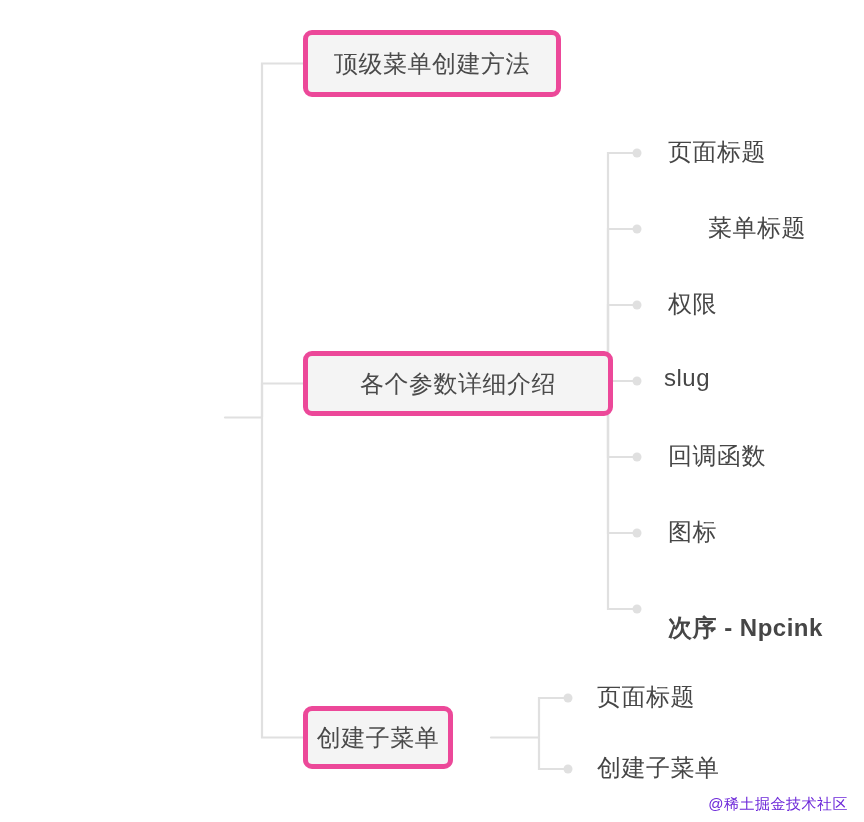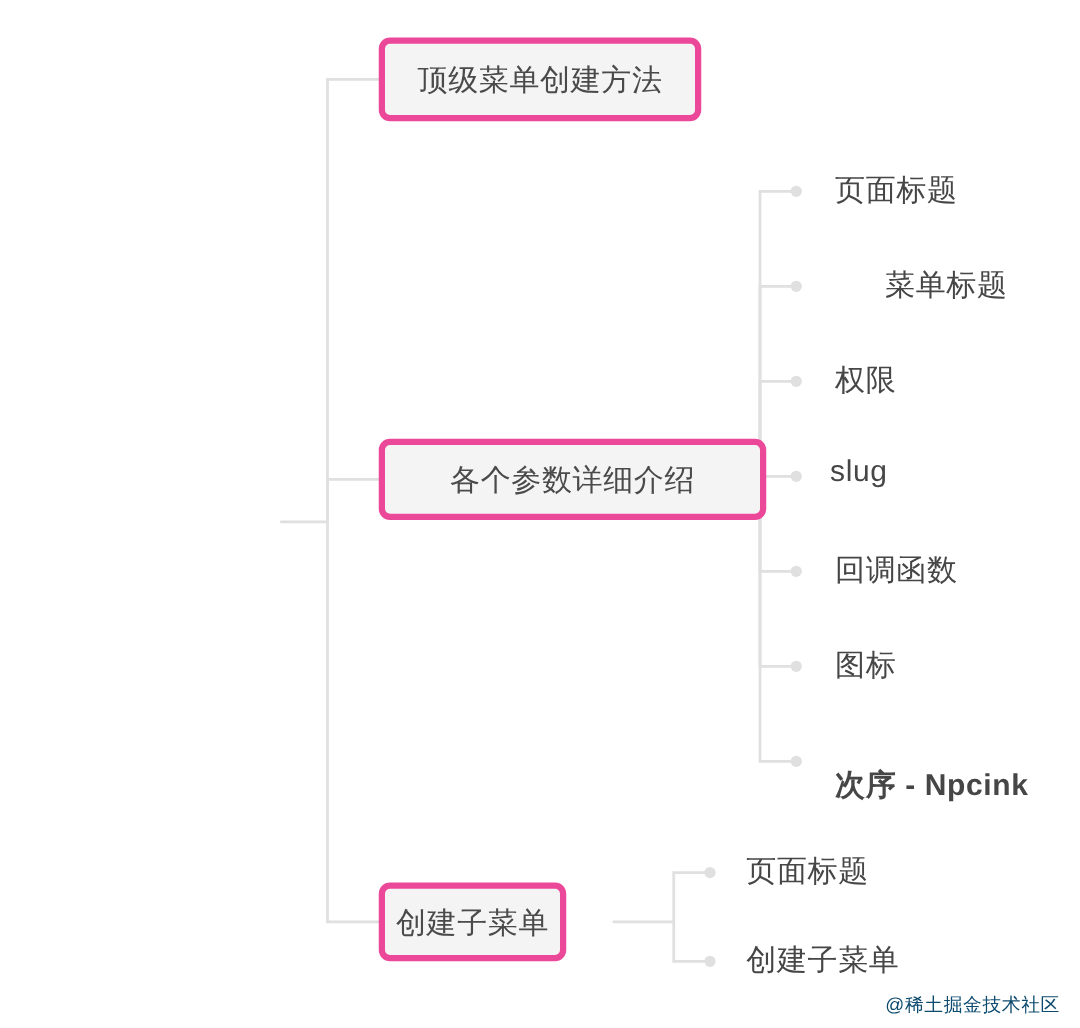--- a/index.html
+++ b/index.html
@@ -50,21 +50,21 @@
     color: #464646;
     font-size: 24px;
     white-space: nowrap;
     letter-spacing: 0.5px;
   }
   .watermark {
     position: absolute;
     right: 16px;
     bottom: 8px;
     font-size: 15px;
-    color: #0c4a6e;
+    color: #6d28d9;
     letter-spacing: 0.5px;
     white-space: nowrap;
   }
 </style>
 </head>
 <body>
 
 <div id="mindmap">
 
   <svg id="connectors" viewBox="0 0 864 822" xmlns="http://www.w3.org/2000/svg">

